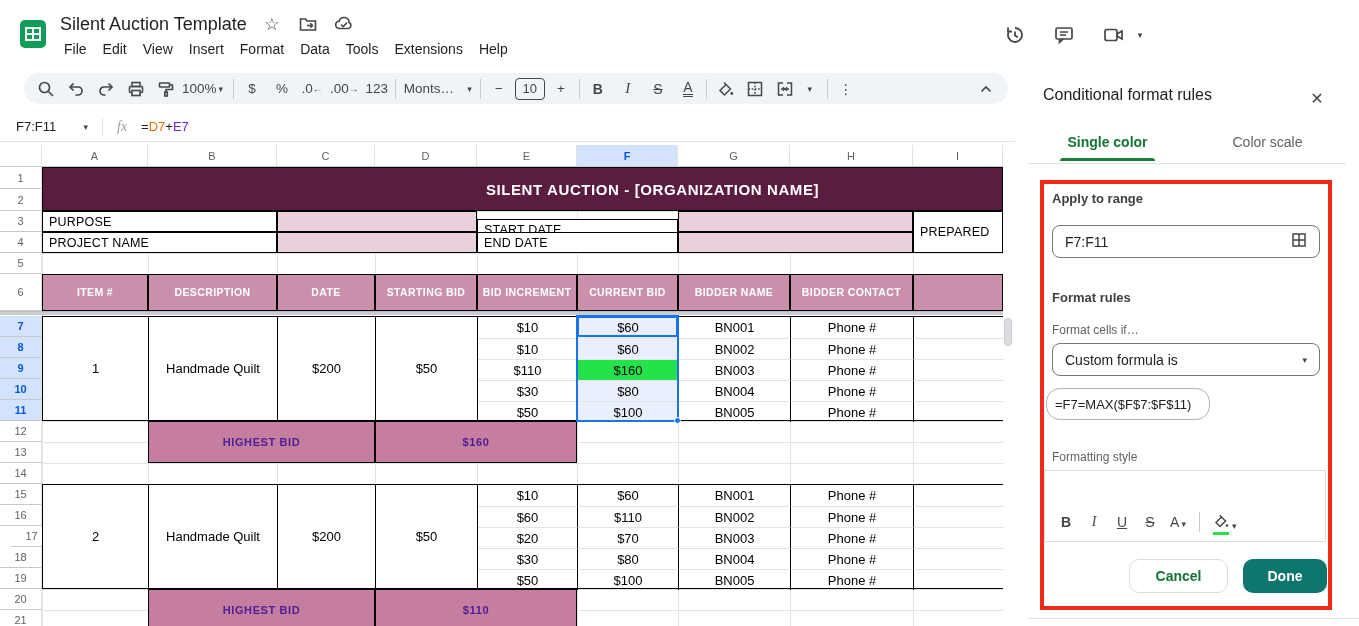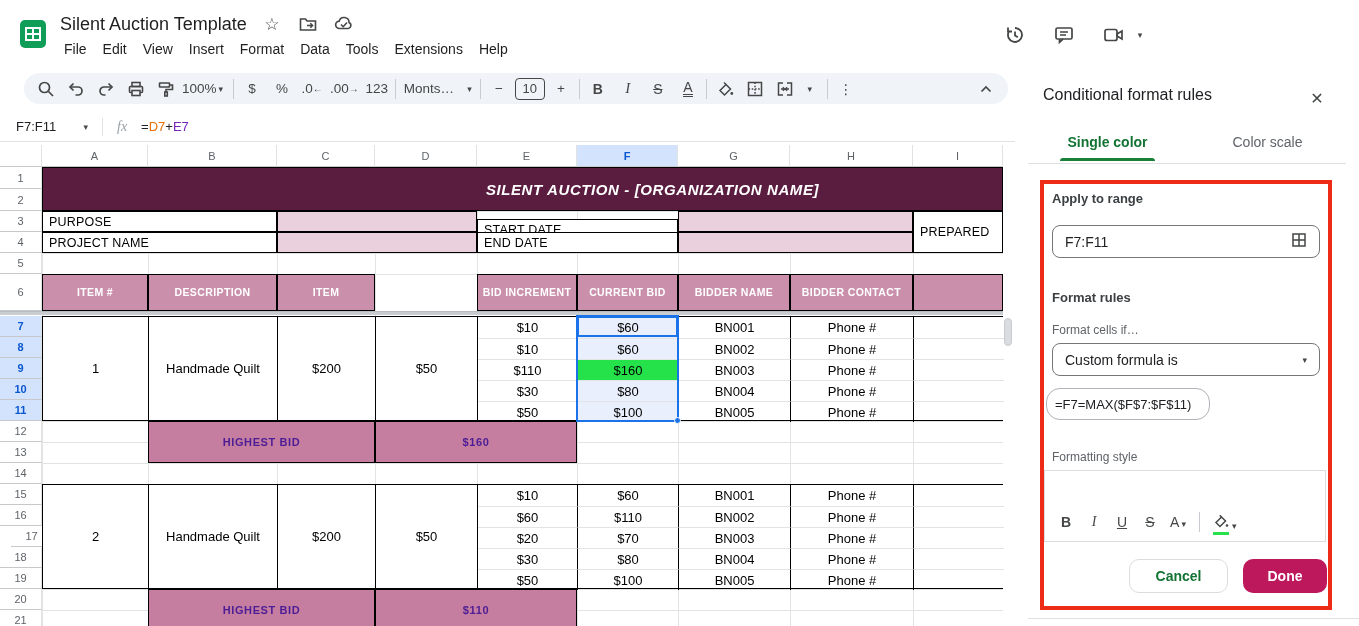--- a/index.html
+++ b/index.html
@@ -43,21 +43,21 @@
   .fbar-sep { width:1px; height:18px; background:#e1e3e1; margin:0 6px; }
   .fx { font-style:italic; font-family:"Liberation Serif",serif; color:#9aa0a6; font-size:14px; margin:0 14px 0 8px; }
   .formula { font-size:13px; }
 
   
   .grid { position:absolute; left:0; top:145px; width:1015px; height:481px; background:#fff; overflow:hidden; }
   .gc { position:absolute; display:flex; align-items:center; justify-content:center; font-size:13px; color:#000; overflow:hidden; }
   .hdr { font-size:11px; color:#5f6368; background:#fff; border-right:1px solid #e1e3e1; border-bottom:1px solid #c6c8ca; }
   .hdr.sel { background:#d3e3fd; color:#0b57d0; font-weight:700; }
   .gridline { position:absolute; background:#e2e3e3; }
-  .banner { background:#5a1d40; color:#fff; font-weight:700; font-size:15px; letter-spacing:.6px; border:1px solid #000; padding-left:260px;font-style:italic; }
+  .banner { background:#5a1d40; color:#fff; font-weight:700; font-size:15px; letter-spacing:.6px; border:1px solid #000; padding-left:260px; }
   .lblc { justify-content:flex-start; padding-left:6px; background:#fff; border:1px solid #000; font-size:12.5px; letter-spacing:.2px; }
   .pinkc { background:#e9d0dc; border:1px solid #000; }
   .thc { background:#ca8fab; color:#fff; font-weight:700; font-size:10.5px; letter-spacing:.4px; text-align:center; line-height:1.2; border:1px solid #000; }
   .hbc { background:#c57da0; color:#4c1d95; font-weight:700; font-size:11px; letter-spacing:.6px; border:1px solid #000; }
   .iblock { position:absolute; border:1px solid #000; border-right:none; background:#fff; }
   .mcell { position:absolute; display:flex; align-items:center; justify-content:center; font-size:13px; border-right:1px solid #000; }
   .dcell { position:absolute; display:flex; align-items:center; justify-content:center; font-size:13px; border-right:1px solid #000; }
   .rowline-top { border-top:1px solid #e2e3e3; }
   .freeze { position:absolute; left:0; width:1003px; height:4px; background:#c9ccd1; border-top:1px solid #b9bcc1; }
   .selrange { position:absolute; border:2px solid #1a73e8; pointer-events:none; }
@@ -80,21 +80,21 @@
   .p-input { position:absolute; border:1px solid #747775; border-radius:8px; background:#fff; display:flex; align-items:center; font-size:14px; color:#202124; padding:0 12px; justify-content:space-between; }
   .p-input-sm { position:absolute; border:1px solid #b0b3b8; border-radius:14px; background:#fff; display:flex; align-items:center; font-size:13px; color:#202124; padding:0 8px; }
   .stylebox { position:absolute; left:0; top:286px; width:282px; height:72px; border:1px solid #dadce0; }
   .style-preview { position:absolute; left:0; top:0; width:100%; height:32px; display:flex; align-items:center; padding-left:10px; font-size:13px; font-weight:600; color:#000; }
   .style-tools { position:absolute; left:0; top:32px; width:100%; height:38px; display:flex; align-items:center; padding-left:12px; gap:10px; color:#444746; }
   .st-glyph { width:18px; text-align:center; font-size:14px; }
   .bucket-wrap { position:relative; display:flex; align-items:flex-end; }
   .bucket-bar { position:absolute; left:1px; bottom:-4px; width:16px; height:3px; }
   .btn { position:absolute; height:34px; border-radius:10px; font-size:14px; font-weight:600; display:flex; align-items:center; justify-content:center; cursor:pointer; font-family:inherit; }
   .btn-cancel { left:85px; top:375px; width:99px; background:#fff; border:1px solid #dadce0; color:#137333; }
-  .btn-done { left:199px; top:375px; width:84px; background:#be185d; border:none; color:#fff; }
+  .btn-done { left:199px; top:375px; width:84px; background:#0f766e; border:none; color:#fff; }
   .panel-bottom-divider { position:absolute; left:13px; top:550px; width:331px; height:1px; background:#e0e0e0; }
 </style>
 </head>
 <body>
 
 <div class="app">
 
   <header class="topbar">
     <div class="logo">
       <svg width="28" height="28" viewBox="0 0 28 28">
@@ -350,21 +350,22 @@
       <div class="gc pinkc" style="left: 277px; top: 66px; width: 200px; height: 21px;"></div>
       <div class="gc lblc" style="left: 477px; top: 66px; width: 201px; height: 21px; margin-top: 8px;">START DATE</div>
       <div class="gc pinkc" style="left: 678px; top: 66px; width: 235px; height: 21px;"></div>
       <div class="gc lblc" style="left: 913px; top: 66px; width: 90px; height: 42px;">PREPARED</div>
       <div class="gc lblc" style="left: 42px; top: 87px; width: 235px; height: 21px;">PROJECT NAME</div>
       <div class="gc pinkc" style="left: 277px; top: 87px; width: 200px; height: 21px;"></div>
       <div class="gc lblc" style="left: 477px; top: 87px; width: 201px; height: 21px;">END DATE</div>
       <div class="gc pinkc" style="left: 678px; top: 87px; width: 235px; height: 21px;"></div>
       <div class="gc thc" style="left: 42px; top: 129px; width: 106px; height: 37px; padding: 0px 2px;">ITEM #</div>
       <div class="gc thc" style="left: 148px; top: 129px; width: 129px; height: 37px; padding: 16px 2px;">DESCRIPTION</div>
-      <div class="gc thc" style="left: 277px; top: 129px; width: 98px; height: 37px; padding: 0px 2px;">ITEM</div>
+      <div class="gc thc" style="left: 277px; top: 129px; width: 98px; height: 37px; padding: 0px 2px;">DATE</div>
+      <div class="gc thc" style="left: 375px; top: 129px; width: 102px; height: 37px; padding: 0px 2px;">STARTING BID</div>
       <div class="gc thc" style="left: 477px; top: 129px; width: 100px; height: 37px; padding: 0px 2px;">BID INCREMENT</div>
       <div class="gc thc" style="left: 678px; top: 129px; width: 112px; height: 37px; padding: 0px 2px;">BIDDER NAME</div>
       <div class="gc thc" style="left: 577px; top: 129px; width: 101px; height: 37px; padding: 0px 2px;">CURRENT BID</div>
       <div class="gc thc" style="left: 790px; top: 129px; width: 123px; height: 37px; padding: 0px 2px;">BIDDER CONTACT</div>
       <div class="gc thc" style="left: 913px; top: 129px; width: 90px; height: 37px;"></div>
       <div class="iblock" style="left: 42px; top: 171px; width: 961px; height: 105px;">
         <div class="mcell" style="left: 0px; top: 0px; width: 106px; height: 103px;">1</div>
         <div class="mcell" style="left: 106px; top: 0px; width: 129px; height: 103px;">Handmade Quilt</div>
         <div class="mcell" style="left: 235px; top: 0px; width: 98px; height: 103px;">$200</div>
         <div class="mcell" style="left: 333px; top: 0px; width: 102px; height: 103px;">$50</div>

